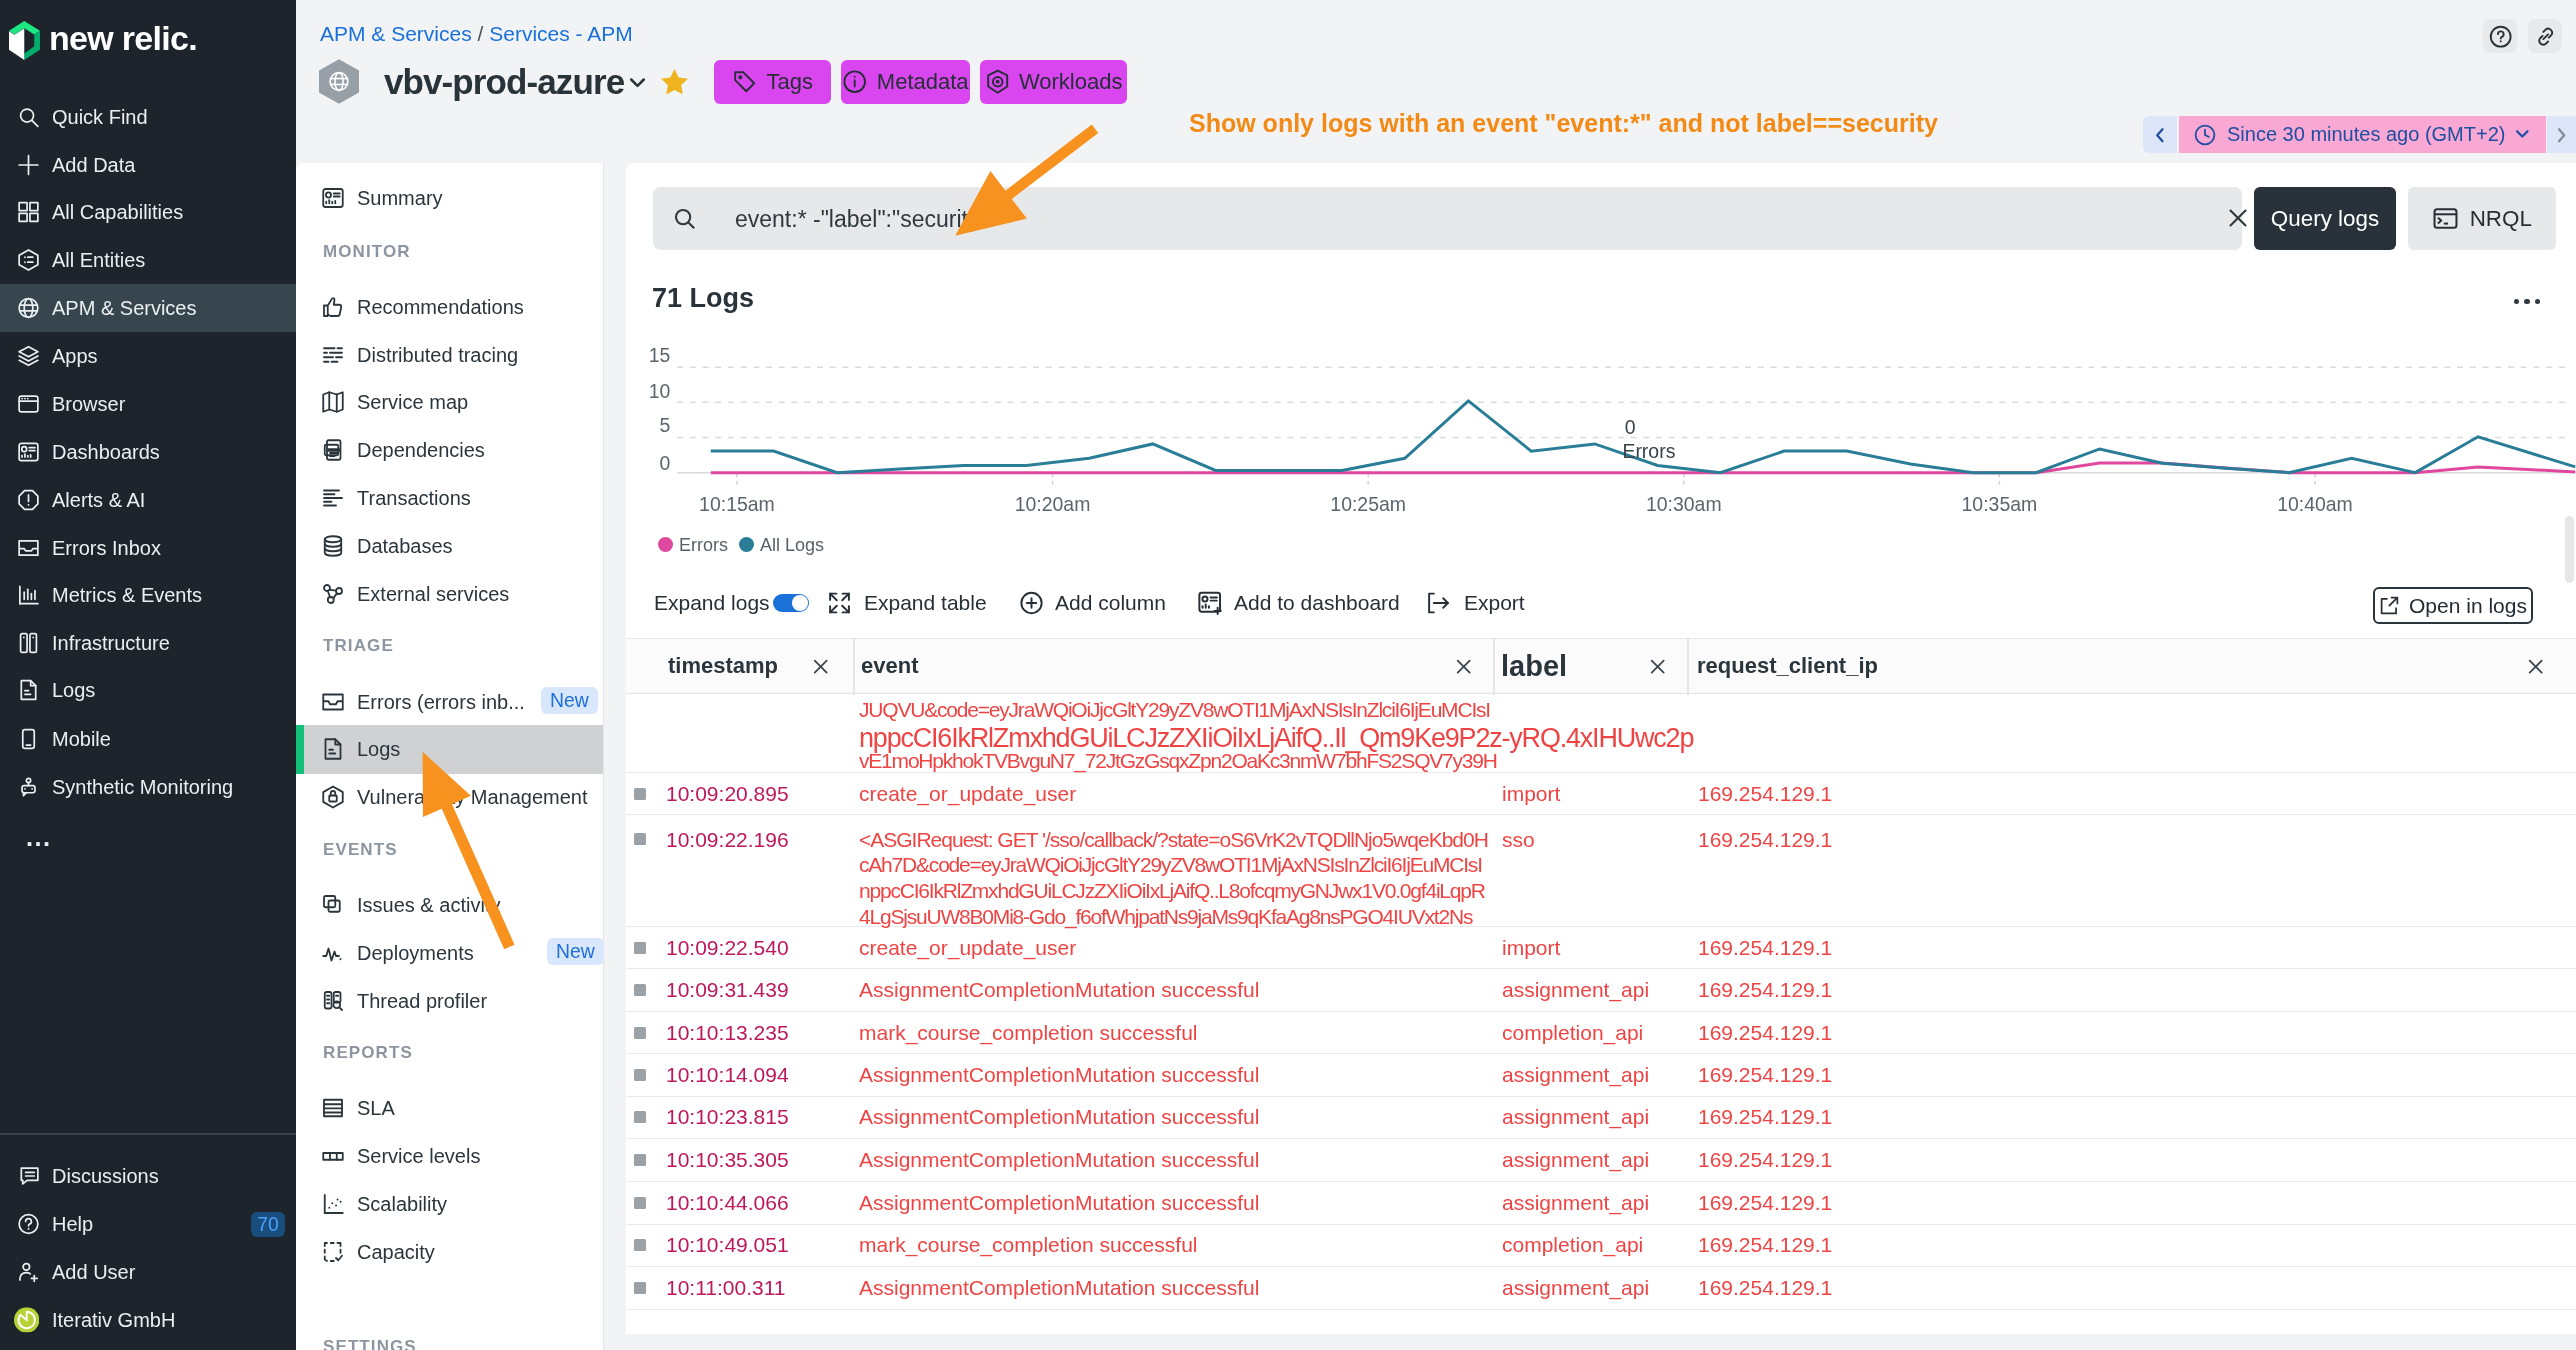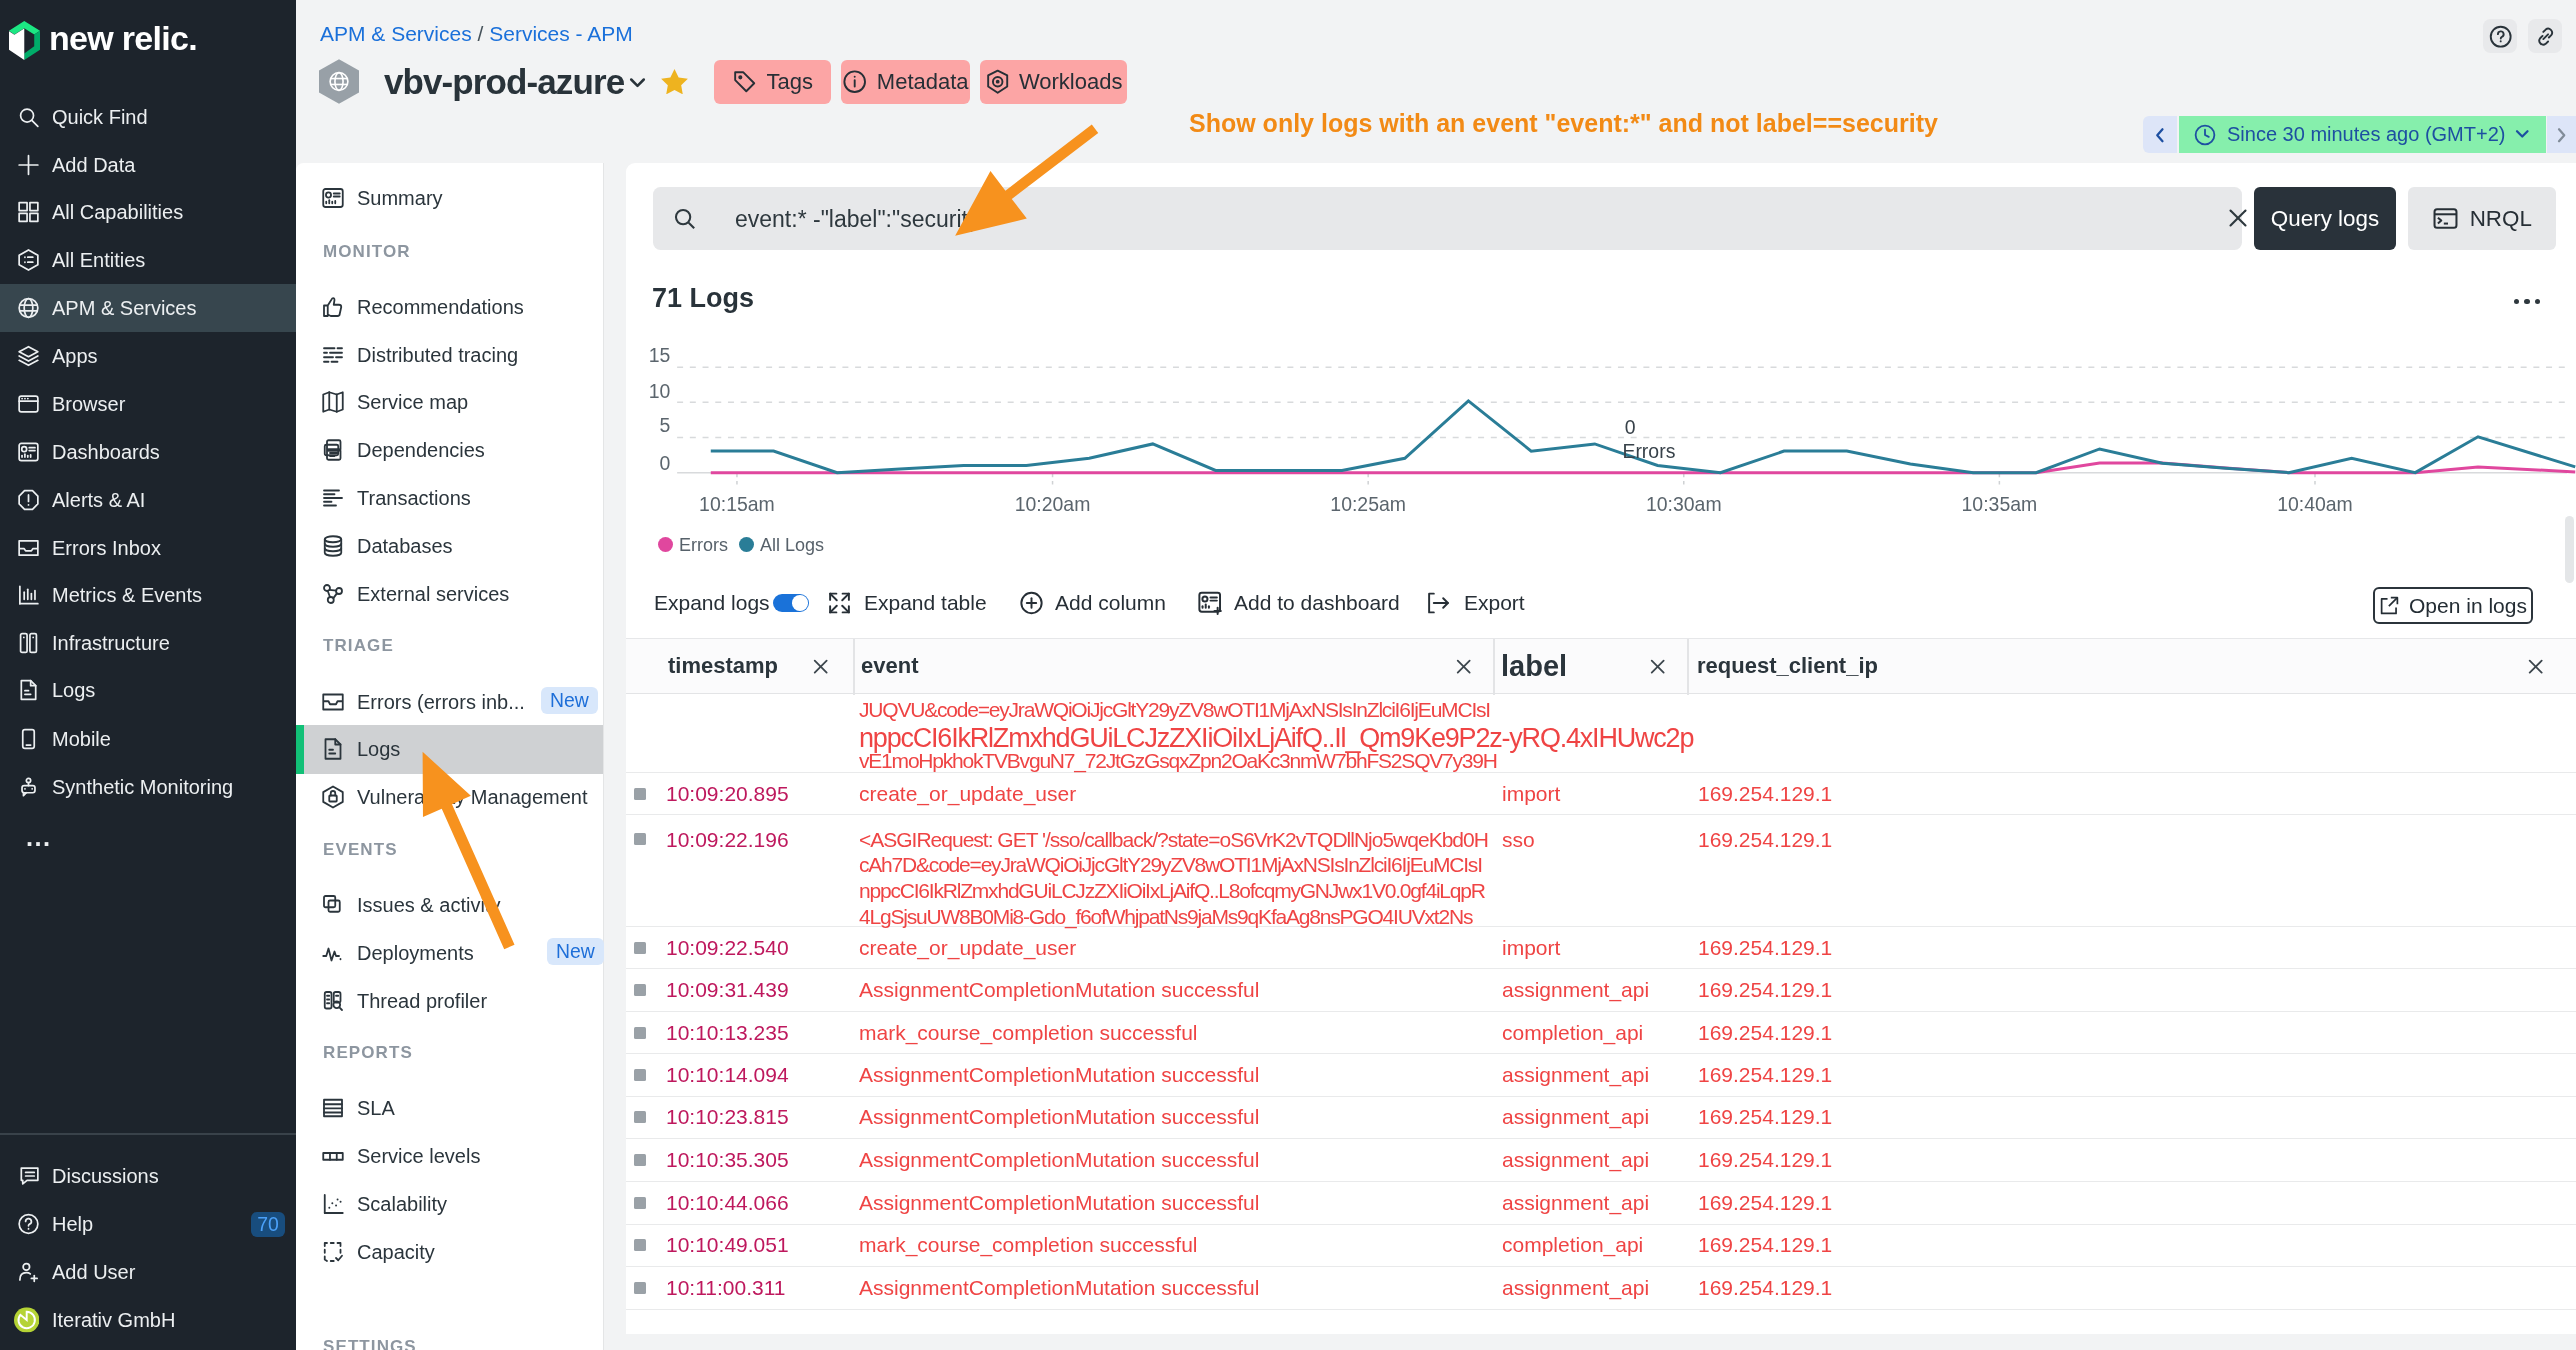--- a/index.html
+++ b/index.html
@@ -17,21 +17,21 @@
 
 #nav2 { position:absolute; left:296px; top:163px; width:308px; height:1188px; background:#ffffff; border-right:1.5px solid #e4e5e6; border-radius:7.5px 0 0 0; }
 .n2item { position:absolute; left:0; width:308px; height:48px; color:#2b353c; font-size:20px; }
 .n2item .ic { position:absolute; left:25.4px; top:50%; transform:translateY(-50%); width:24px; height:24px; }
 .n2item .tx { position:absolute; left:61px; top:50%; transform:translateY(-50%); white-space:nowrap; }
 .n2head { position:absolute; left:27px; color:#8d96a0; font-size:17px; font-weight:bold; letter-spacing:1.1px; }
 .badge { position:absolute; background:#d8e7fb; color:#1d6ed8; font-size:19.4px; border-radius:6px; padding:2.2px 9px; }
 
 #main { position:absolute; left:0; top:0; width:2576px; height:1351px; }
 .link { color:#1a70da; }
-.btn { position:absolute; background:#fca5a5; border-radius:6px; color:#272f36; font-size:22px; display:flex; align-items:center; justify-content:center; gap:9px; }
+.btn { position:absolute; background:#d946ef; border-radius:6px; color:#272f36; font-size:22px; display:flex; align-items:center; justify-content:center; gap:9px; }
 #panel { position:absolute; left:626px; top:163px; width:1950px; height:1171px; background:#ffffff; border-radius:9px 0 0 0; }
 .tblue { color:#ef4444; }
 .row { position:absolute; left:0; width:1950px; border-bottom:1.5px solid #e9eaeb; }
 .cc { position:absolute; top:50%; transform:translateY(-50%); white-space:nowrap; }
 .ts { left:40px; color:#be185d; font-size:21px; }
 .ck { position:absolute; left:8.2px; width:12px; height:12px; background:#9aa1a7; border-radius:1.5px; top:50%; margin-top:-6px; }
 .ev { left:233px; font-size:21px; }
 .lb { left:876px; font-size:21px; }
 .ip { left:1072px; font-size:21px; }
 .tbtxt { position:absolute; color:#272f36; font-size:21px; top:50%; transform:translateY(-50%); white-space:nowrap; }
@@ -433,21 +433,21 @@
         <path d="M12.5 12.8 a3.6 3.6 0 1 1 5 3.4 c-1 .4-1.4 1-1.4 2"></path>
         <line x1="16" y1="21.6" x2="16" y2="21.9"></line>
       </svg></div>
   <div class="abs" style="left:2528px;top:19.4px;width:34px;height:34px;background:#e8e9eb;border-radius:7.5px;"><svg width="25.4" height="25.4" viewBox="0 0 32 32" class="dk" style="margin:4.5px;stroke:#29333a">
         <path d="M13 19 L19 13 M12 15 L9 18 a5 5 0 0 0 7 7 l3-3 M20 17 L23 14 a5 5 0 0 0 -7-7 l-3 3"></path>
       </svg></div>
 
   <div class="abs" style="left:2143px;top:116px;width:34px;height:37px;background:#dde5f8;border-radius:6px 0 0 6px;"><svg width="16.5" height="16.5" viewBox="0 0 22 22" style="margin:10.5px 9px">
         <polyline points="14,3 7,11 14,19" stroke="#1d4fa1" stroke-width="3" fill="none" stroke-linecap="round" stroke-linejoin="round"></polyline>
       </svg></div>
-  <div class="abs" style="left:2179px;top:116px;width:367px;height:37px;background:#86efac;display:flex;align-items:center;">
+  <div class="abs" style="left:2179px;top:116px;width:367px;height:37px;background:#f9a8d4;display:flex;align-items:center;">
     <svg width="24" height="24" viewBox="0 0 32 32" style="margin-left:13.5px" class="dk">
         <g stroke="#1d4fa1">
           <circle cx="16" cy="16" r="12.5"></circle>
           <polyline points="16,9 16,16 21,18.5"></polyline>
         </g>
       </svg>
     <span style="color:#1d4fa1;font-size:20px;margin-left:10.5px;white-space:nowrap;">Since 30 minutes ago (GMT+2)</span>
     <svg width="16.5" height="16.5" viewBox="0 0 22 22" style="margin-left:9px">
         <polyline points="4,7 11,14 18,7" stroke="#1d4fa1" stroke-width="3" fill="none" stroke-linecap="round" stroke-linejoin="round"></polyline>
       </svg>

